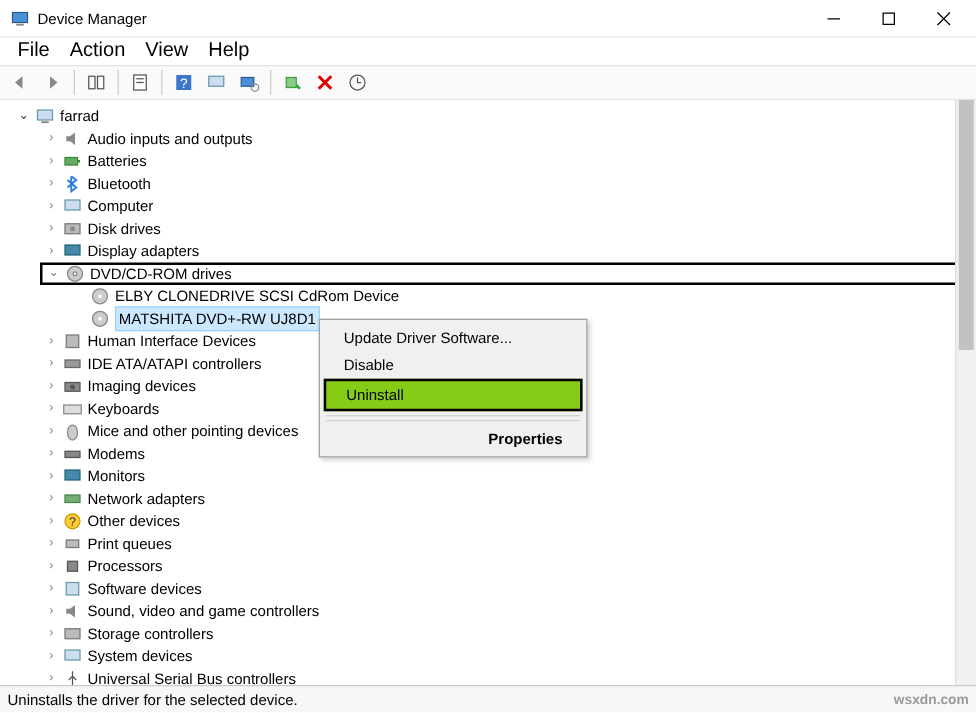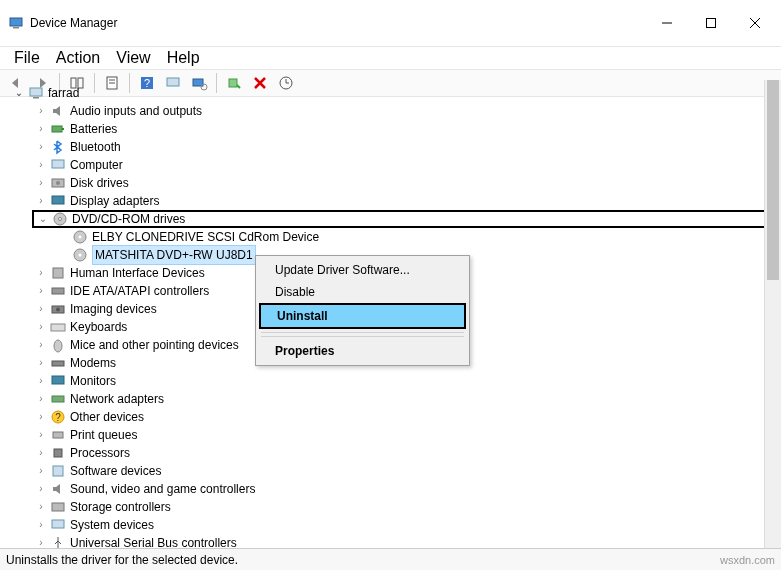--- a/index.html
+++ b/index.html
@@ -1,19 +1,19 @@
 <!DOCTYPE html>
 <html><head>
 <meta charset="utf-8">
 <style>
 * { box-sizing: border-box; font-family: "Segoe UI", Tahoma, sans-serif; }
 body { margin: 0; background: #fff; width: 781px; height: 570px; position: relative; overflow: hidden; font-size: 12px; }
 
 
-.titlebar { height: 47px; display: flex; align-items: center; padding: 0 4px 0 8px; border-bottom: 1px solid #e6e6e6; }
+.titlebar { height: 30px; display: flex; align-items: center; padding: 0 4px 0 8px; border-bottom: 1px solid #e6e6e6; }
 .titlebar .icon { width: 16px; height: 16px; margin-right: 6px; display:flex; align-items:center; justify-content:center; }
 .titlebar .title { flex: 1; font-size: 12px; }
 .titlebar .winbtns { display: flex; }
 .titlebar .winbtn { width: 44px; height: 30px; display: flex; align-items: center; justify-content: center; }
 
 
 .menubar { height: 22px; display: flex; align-items: center; padding: 0 6px; font-size: 16px; }
 .menubar .menu { padding: 2px 8px; }
 
 
@@ -32,27 +32,27 @@
 .node .nicon { width: 16px; height: 16px; margin: 0 4px 0 2px; display:flex; align-items:center; justify-content:center;}
 .children { padding-left: 22px; }
 .root > .node .arrow { color:#404040;}
 .selected .label { background: #cce8ff; border:1px solid #99d1ff; padding:0 2px;}
 .highlight-box { border: 2px solid #000; padding: 0 2px; margin-left:-2px;}
 .highlight-box-inline { border: 2px solid #000; }
 
 
 .ctxmenu { position: absolute; left: 255px; top: 255px; width: 215px; background: #f0f0f0; border: 1px solid #a0a0a0; box-shadow: 2px 2px 4px rgba(0,0,0,.2); padding: 3px; font-size: 12px; }
 .ctxmenu .item { padding: 4px 16px; }
-.ctxmenu .item.hover { background: #7dd3fc; font-weight: bold; }
+.ctxmenu .item.hover { background: #84cc16; }
 .ctxmenu .divider { height: 1px; background: #d0d0d0; margin: 3px 2px; }
-.ctxmenu .item.bold { font-weight: bold; }
+.ctxmenu .item.bold { font-weight: bold; text-align: right; }
 
 
 .statusbar { position: absolute; bottom: 0; left: 0; right: 0; height: 22px; border-top: 1px solid #ccc; display:flex; align-items:center; padding: 0 6px; font-size:12px; background:#f7f7f7;}
-.statusbar .statusright { margin-left:auto; color:#999; font-size:11px;}
+.statusbar .statusright { margin-left:auto; color:#999; font-size:11px;font-weight:bold;}
 svg { overflow: visible; }
 </style>
 </head>
 <body>
 
 <div class="titlebar">
   <span class="icon">
     <svg viewBox="0 0 16 16">
         <rect x="2" y="3" width="12" height="8" fill="#4a90d9" stroke="#2a5a8a"></rect>
         <rect x="5" y="12" width="6" height="1.5" fill="#888"></rect>

